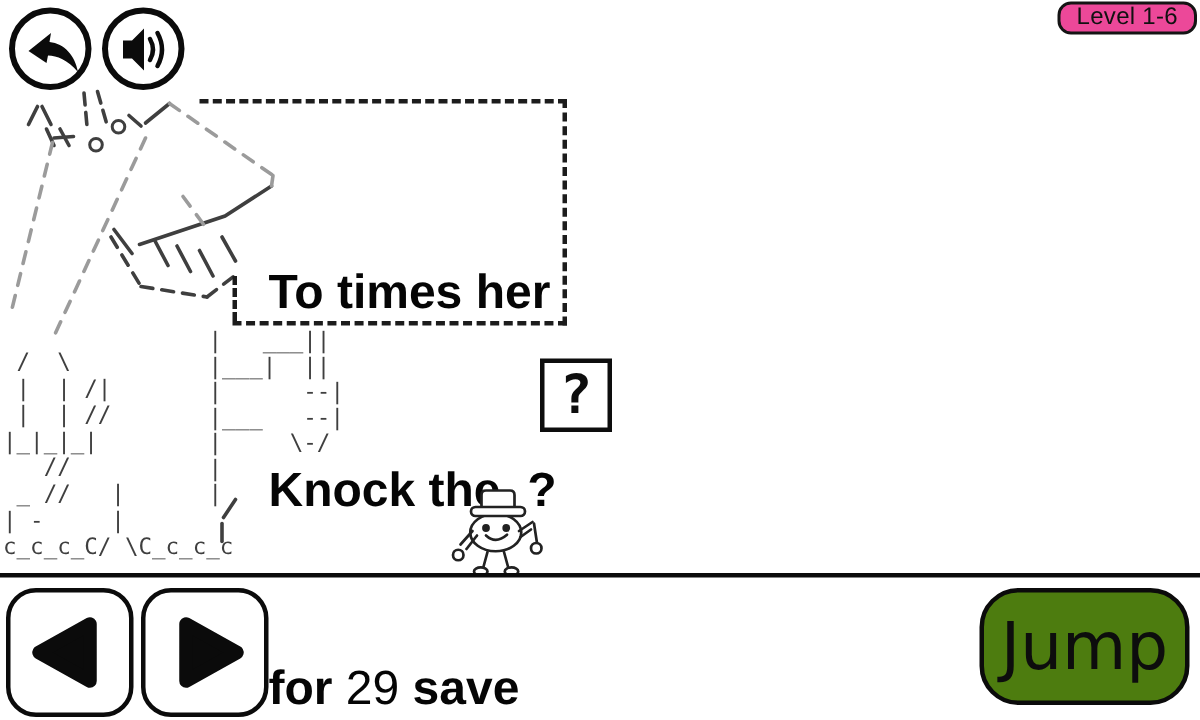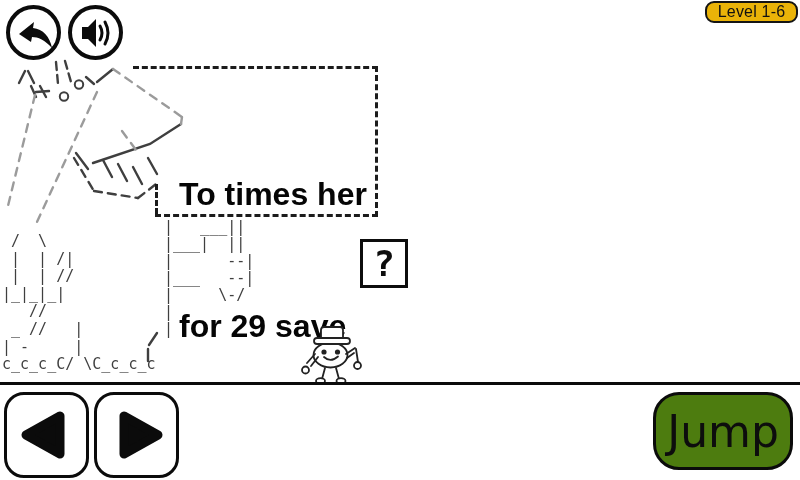--- a/index.html
+++ b/index.html
@@ -3,36 +3,36 @@
 <meta charset="utf-8">
 <style>
   html,body{margin:0;padding:0;background:#cfcfcf;}
   *{box-sizing:border-box;}
   .stage{position:relative;width:800px;height:480px;background:#ffffff;overflow:hidden;
          font-family:"Liberation Sans",sans-serif;color:#111;}
   
   .circle-btn{position:absolute;top:5px;width:55px;height:55px;border:4px solid #0b0b0b;
               border-radius:50%;background:#fff;display:flex;align-items:center;justify-content:center;cursor:pointer;}
   .level-badge{position:absolute;left:705px;top:1px;width:93px;height:22px;border:2.5px solid #141414;
-               border-radius:9px;background:#eab308;display:flex;align-items:center;justify-content:center;
+               border-radius:9px;background:#ec4899;display:flex;align-items:center;justify-content:center;
                font-size:16px;font-weight:400;letter-spacing:0.2px;}
   
   .bub-edge{position:absolute;}
   .bub-top{left:133px;top:66px;width:245px;border-top:3px dashed #1c1c1c;}
   .bub-right{left:375px;top:66px;height:151px;border-right:3px dashed #1c1c1c;}
   .bub-bottom{left:155px;top:214px;width:223px;border-bottom:3px dashed #1c1c1c;}
   .bub-left{left:155px;top:184px;height:30px;border-left:3px dashed #1c1c1c;}
   .bubble-text{position:absolute;left:179px;top:84px;font-size:32px;font-weight:700;
                line-height:44px;white-space:pre;color:#050505;}
-  .bubble-text .num{font-weight:700;}
+  .bubble-text .num{font-weight:400;}
   
   .art-pre{position:absolute;margin:0;font-family:"DejaVu Sans Mono",monospace;font-size:15px;
            color:#3f3f3f;white-space:pre;pointer-events:none;}
   #dino-body{left:2px;top:233px;line-height:17.6px;}
-  #dino-cage{left:164px;top:219px;line-height:17px;}
+  #dino-cage{left:139px;top:219px;line-height:17px;}
   .art-svg{position:absolute;left:0;top:0;pointer-events:none;}
   
   .mystery-box{position:absolute;left:360px;top:239px;width:48px;height:49px;border:3px solid #0d0d0d;
                background:#fff;display:flex;align-items:center;justify-content:center;cursor:pointer;
                font-family:"DejaVu Sans Mono",monospace;font-size:36px;font-weight:700;color:#0d0d0d;}
   
   .ground{position:absolute;left:0;top:382px;width:800px;height:3px;background:#0b0b0b;}
   
   .square-btn{position:absolute;top:392px;width:85px;height:86px;border:3px solid #0b0b0b;
               border-radius:20px;background:#fff;display:flex;align-items:center;justify-content:center;cursor:pointer;}
@@ -96,20 +96,21 @@
 |
 |</pre>
 
   <div class="bub-edge bub-top"></div>
   <div class="bub-edge bub-right"></div>
   <div class="bub-edge bub-bottom"></div>
   <div class="bub-edge bub-left"></div>
 
   <div class="bubble-text">
     <div>To times her</div>
+    <div>Knock the  ?</div>
     <div><span>for </span><span class="num">29</span><span> save</span></div>
   </div>
 
   <div class="mystery-box">
     <span>?</span>
   </div>
 
   <svg class="art-svg" style="left:293px;top:318px;" width="80" height="70" viewBox="0 0 80 70">
     <g stroke="#222" stroke-width="1.8" fill="#fff" stroke-linecap="round">
       <ellipse cx="37.5" cy="37" rx="17" ry="12.5"></ellipse>

